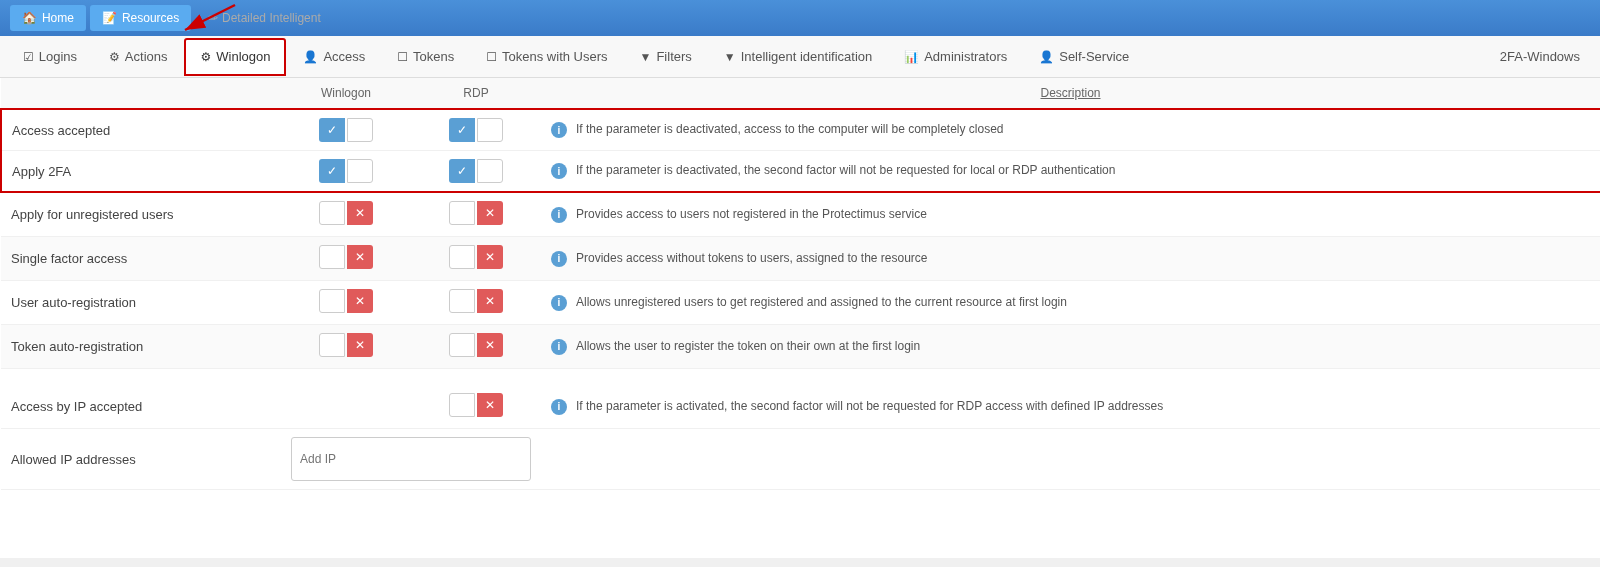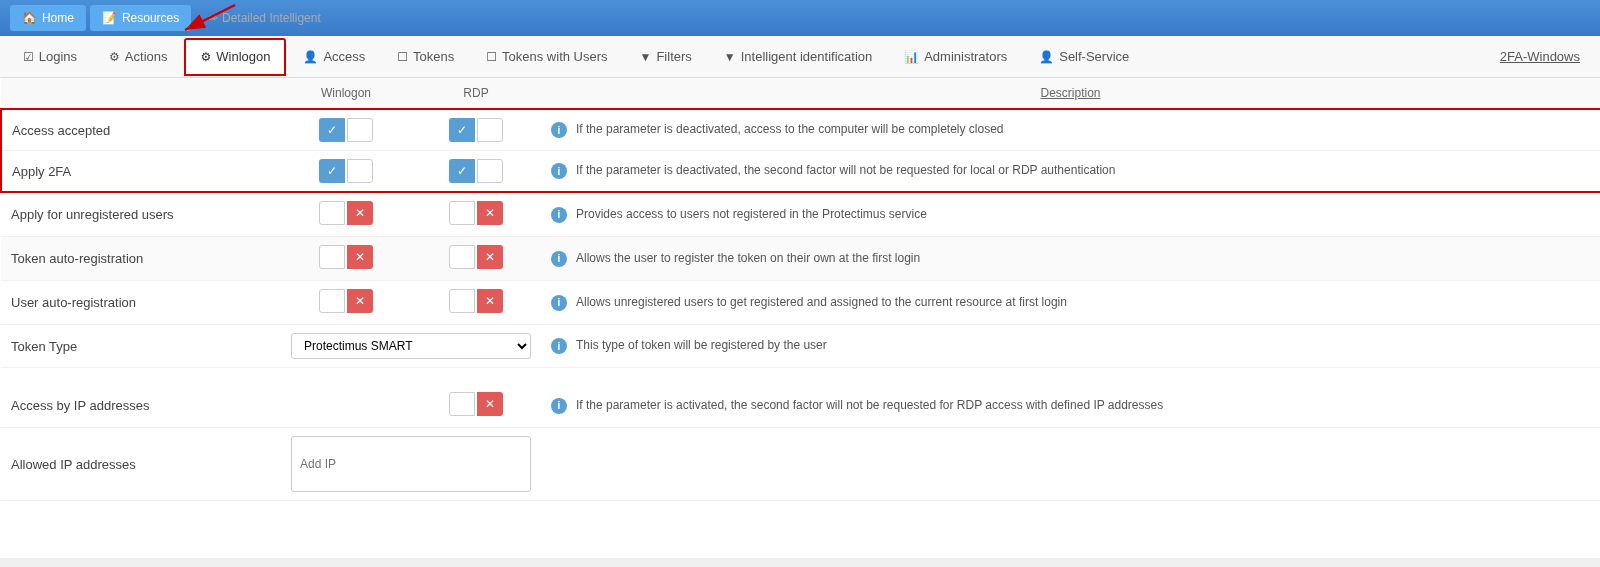--- a/index.html
+++ b/index.html
@@ -44,21 +44,21 @@
       padding: 8px 14px; cursor: pointer; font-size: 13px;
       color: #555; border: 1px solid transparent; border-radius: 3px 3px 0 0;
       height: 38px; white-space: nowrap;
     }
     .tab-item.active {
       background: white; border: 2px solid #cc0000;
       color: #333; font-weight: 500;
     }
     .tab-item .tab-icon { font-size: 12px; }
     .tab-spacer { flex: 1; }
-    .tab-right-label { color: #555; font-size: 13px; padding: 0 12px; text-decoration: underline; }
+    .tab-right-label { color: #555; font-size: 13px; padding: 0 12px; }
 
     
     .main-content {
       background: white;
       padding: 0;
       min-height: 480px;
     }
 
     
     .settings-table {
@@ -124,21 +124,21 @@
     .desc-content { display: flex; align-items: flex-start; gap: 4px; }
 
     
     .select-dropdown {
       padding: 4px 8px; border: 1px solid #ccc; border-radius: 3px;
       font-size: 12px; width: 240px; background: white; cursor: pointer;
     }
 
     
     .add-ip-input {
-      padding: 20px 8px; border: 1px solid #ccc; border-radius: 3px;
+      padding: 14px 8px; border: 1px solid #ccc; border-radius: 3px;
       font-size: 12px; width: 240px; color: #aaa;
     }
   </style>
 </head>
 <body>
 
 <div class="top-nav">
   <button class="top-nav-btn home">
     <span>🏠</span>
     <span>Home</span>
@@ -278,85 +278,90 @@
           </div>
         </td>
         <td class="desc-cell">
           <div class="desc-content">
             <span class="info-icon">i</span>
             <span>Provides access to users not registered in the Protectimus service</span>
           </div>
         </td>
       </tr>
       <tr style="background:#fafafa;">
+        <td class="label-cell">Single factor access</td>
+        <td class="toggle-cell">
+          <div class="toggle-wrapper">
+            <div class="toggle-off-white"></div>
+            <div class="toggle-red">✕</div>
+          </div>
+        </td>
+        <td class="toggle-cell">
+          <div class="toggle-wrapper">
+            <div class="toggle-off-white"></div>
+            <div class="toggle-red">✕</div>
+          </div>
+        </td>
+        <td class="desc-cell">
+          <div class="desc-content">
+            <span class="info-icon">i</span>
+            <span>Provides access without tokens to users, assigned to the resource</span>
+          </div>
+        </td>
+      </tr>
+      <tr>
+        <td class="label-cell">User auto-registration</td>
+        <td class="toggle-cell">
+          <div class="toggle-wrapper">
+            <div class="toggle-off-white"></div>
+            <div class="toggle-red">✕</div>
+          </div>
+        </td>
+        <td class="toggle-cell">
+          <div class="toggle-wrapper">
+            <div class="toggle-off-white"></div>
+            <div class="toggle-red">✕</div>
+          </div>
+        </td>
+        <td class="desc-cell">
+          <div class="desc-content">
+            <span class="info-icon">i</span>
+            <span>Allows unregistered users to get registered and assigned to the current resource at first login</span>
+          </div>
+        </td>
+      </tr>
+      <tr style="background:#fafafa;">
         <td class="label-cell">Token auto-registration</td>
         <td class="toggle-cell">
           <div class="toggle-wrapper">
             <div class="toggle-off-white"></div>
             <div class="toggle-red">✕</div>
           </div>
         </td>
         <td class="toggle-cell">
           <div class="toggle-wrapper">
             <div class="toggle-off-white"></div>
             <div class="toggle-red">✕</div>
           </div>
         </td>
         <td class="desc-cell">
           <div class="desc-content">
             <span class="info-icon">i</span>
             <span>Allows the user to register the token on their own at the first login</span>
           </div>
         </td>
       </tr>
-      <tr>
-        <td class="label-cell">User auto-registration</td>
-        <td class="toggle-cell">
-          <div class="toggle-wrapper">
-            <div class="toggle-off-white"></div>
-            <div class="toggle-red">✕</div>
-          </div>
-        </td>
-        <td class="toggle-cell">
-          <div class="toggle-wrapper">
-            <div class="toggle-off-white"></div>
-            <div class="toggle-red">✕</div>
-          </div>
-        </td>
-        <td class="desc-cell">
-          <div class="desc-content">
-            <span class="info-icon">i</span>
-            <span>Allows unregistered users to get registered and assigned to the current resource at first login</span>
-          </div>
-        </td>
-      </tr>
-
-      <tr>
-        <td class="label-cell">Token Type</td>
-        <td colspan="2" class="toggle-cell" style="text-align:left;">
-          <select class="select-dropdown">
-            <option>Protectimus SMART</option>
-            <option>TOTP</option>
-            <option>HOTP</option>
-          </select>
-        </td>
-        <td class="desc-cell">
-          <div class="desc-content">
-            <span class="info-icon">i</span>
-            <span>This type of token will be registered by the user</span>
-          </div>
-        </td>
-      </tr>
+
 
       <tr style="height:8px;">
         <td colspan="4" style="border:none;"></td>
       </tr>
 
       <tr>
-        <td class="label-cell">Access by IP addresses</td>
+        <td class="label-cell">Access by IP accepted</td>
         <td class="toggle-cell"></td>
         <td class="toggle-cell">
           <div class="toggle-wrapper">
             <div class="toggle-off-white"></div>
             <div class="toggle-red">✕</div>
           </div>
         </td>
         <td class="desc-cell">
           <div class="desc-content">
             <span class="info-icon">i</span>

